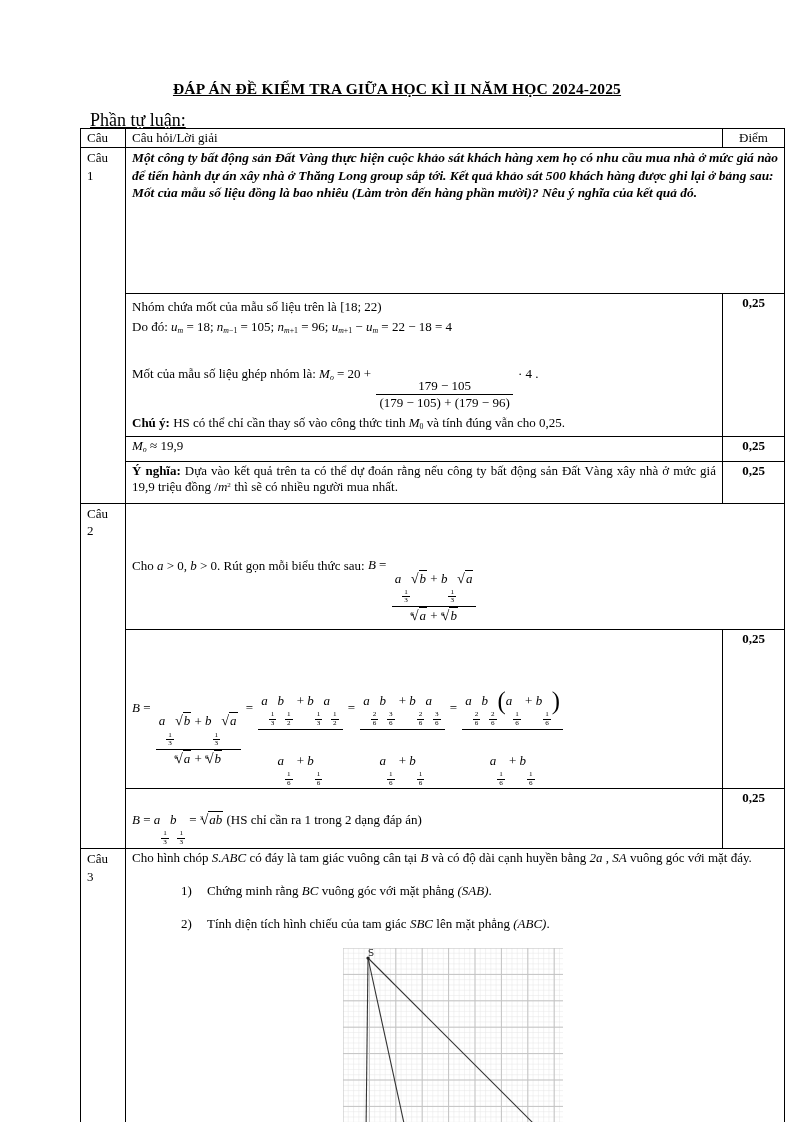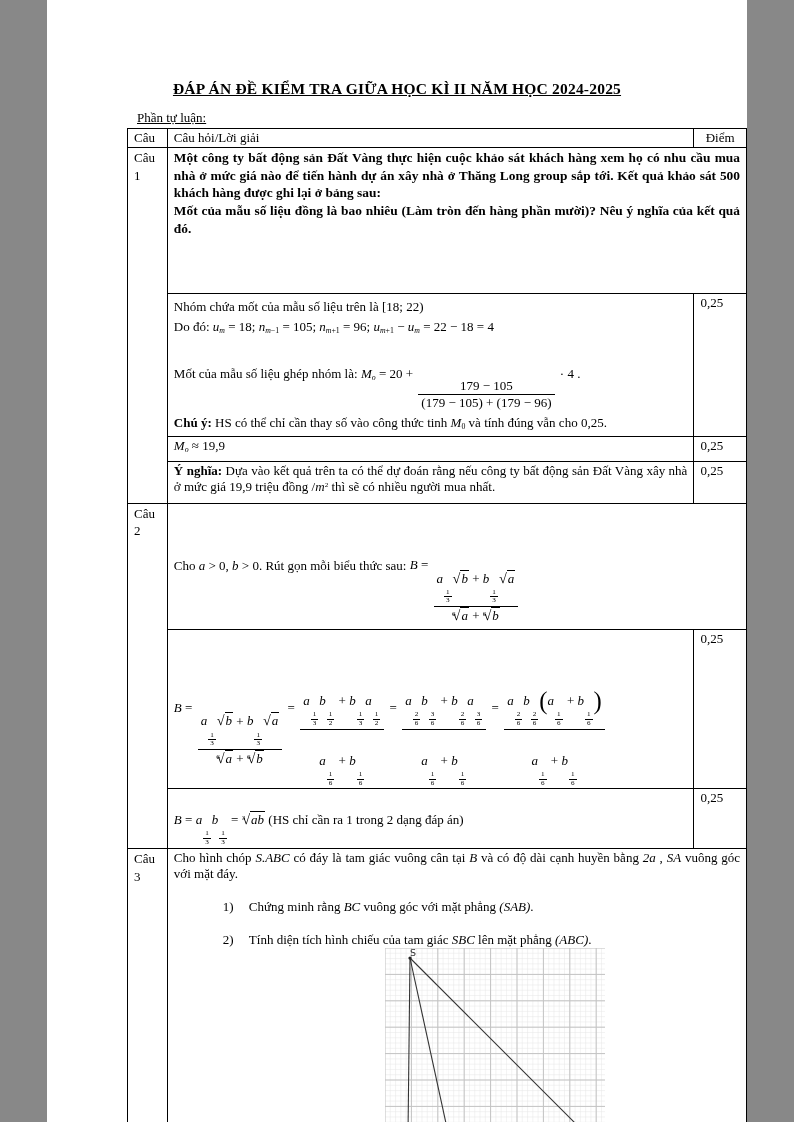--- a/index.html
+++ b/index.html
@@ -1,32 +1,32 @@
 <!DOCTYPE html>
 <html><head>
 <meta charset="utf-8">
 <style>
   html,body{margin:0;padding:0;background:#888;}
-  .page{position:relative;width:700px;height:1122px;background:#fff;margin:0 auto;
+  .page{position:relative;width:794px;height:1122px;background:#fff;margin:0 auto;
         font-family:"Liberation Serif",serif;color:#000;overflow:hidden;}
   .title{position:absolute;top:80px;left:0;right:0;text-align:center;
          font-size:15.5px;font-weight:bold;text-decoration:underline;letter-spacing:.2px;}
-  .section{position:absolute;top:110px;left:90px;font-size:13px;text-decoration:underline;}
+  .section{position:absolute;top:110px;left:90px;font-size:18px;text-decoration:underline;}
   table.main{position:absolute;top:128px;left:80px;border-collapse:collapse;table-layout:fixed;}
   table.main td{border:1px solid #000;vertical-align:top;font-size:13px;padding:1px 6px;
                 overflow:hidden;}
   .c-cau{width:45px;}
   .c-body{width:597px;}
   .c-diem{width:49px;text-align:center;}
-  .pts{font-weight:normal;font-size:13.5px;}
+  .pts{font-weight:bold;text-align:center;font-size:13.5px;}
   .lbl{line-height:1.35;}
   .bold{font-weight:bold;}
   .just{text-align:justify;}
   p{margin:0;}
-  .stmt{font-size:13.4px;line-height:1.32;}
+  .stmt{font-size:13.4px;line-height:1.32;font-style:italic;}
   
   table.freq{border-collapse:collapse;margin:4px 0 3px 2px;}
   table.freq td{border:1px solid #3f3f3f;font-size:13px;padding:1px 6px;vertical-align:top;}
   .pre{white-space:pre-line;}
   
   .rh-head td{height:16px;}
   .rh-q1s td{height:143px;}
   .rh-s1 td{height:110px;}
   .rh-s2 td{height:22px;}
   .rh-s3 td{height:39px;}

